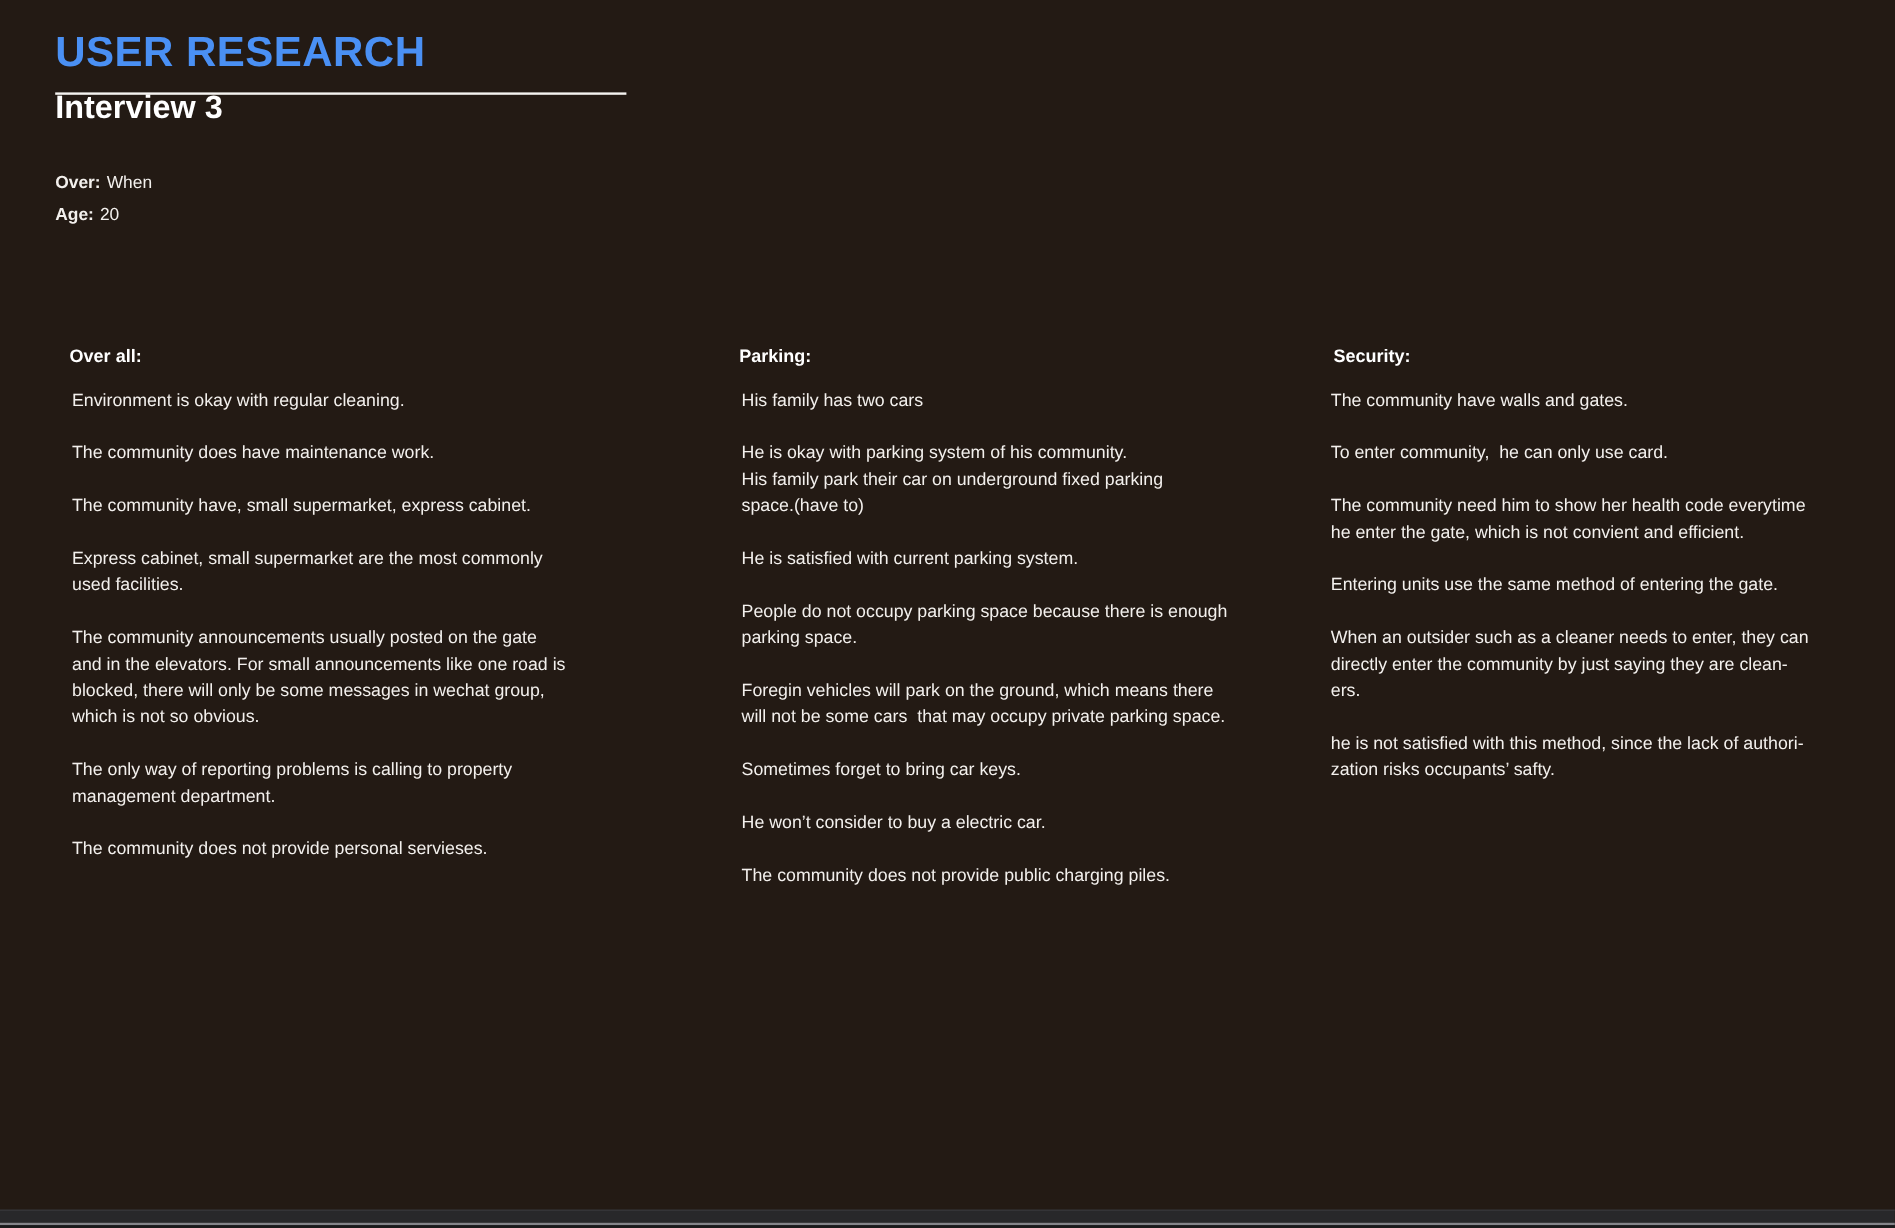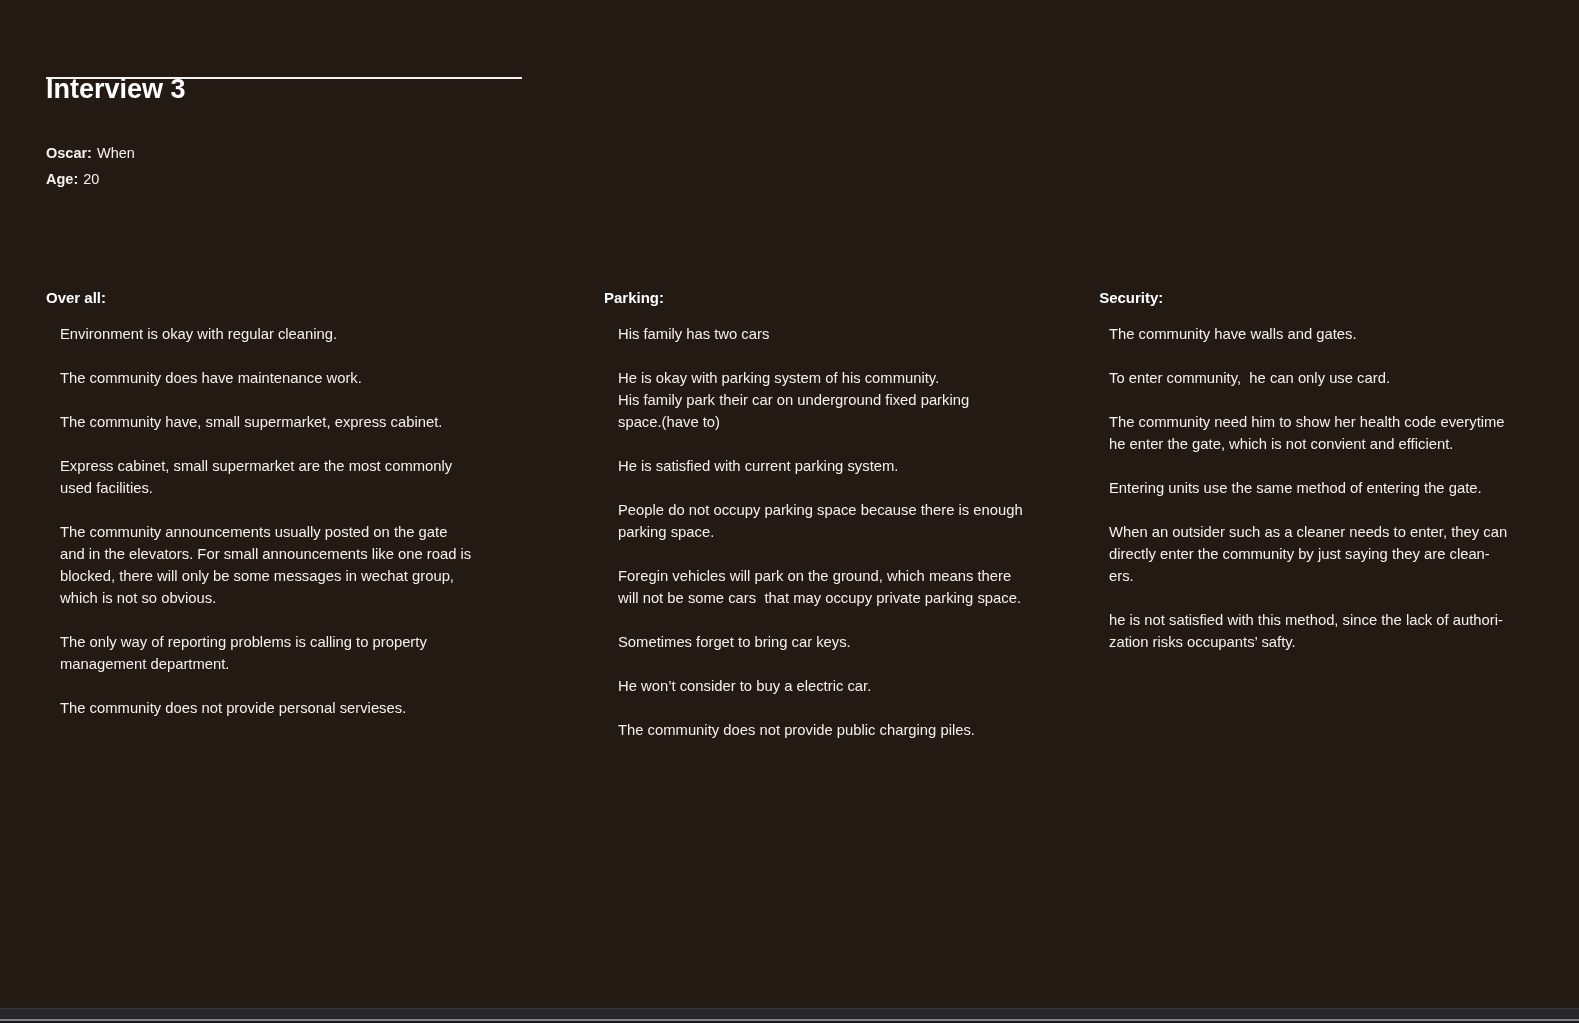--- a/index.html
+++ b/index.html
@@ -58,21 +58,21 @@
   .column {
     position: absolute;
     top: 287px;
     color: #f3f0ed;
   }
   .col-1 { left: 46px;   width: 550px; }
   .col-2 { left: 604px;  width: 485px; }
   .col-3 { left: 1095px; width: 480px; }
 
   .section-title {
-    margin: 0 0 4px 0;
+    margin: 0 0 4px 12px;
     font-size: 15px;
     font-weight: 700;
     line-height: 22px;
     color: #ffffff;
     white-space: pre;
   }
   .section-body {
     margin: 14px;
     font-size: 14.8px;
     font-weight: 400;
@@ -106,26 +106,27 @@
     width: 100%;
     height: 2px;
     background: #19191b;
   }
 </style>
 </head>
 <body style="background: rgb(35, 26, 20);">
 
 <div class="slide">
 
+  <h1 class="page-title" style="color: rgb(74, 144, 244);">USER RESEARCH</h1>
   <div class="title-divider" style="background: rgb(245, 243, 241);"></div>
   <h2 class="interview-heading">Interview 3</h2>
 
   <div class="profile">
     <div class="profile-row">
-      <span class="profile-label">Oscar:</span><span class="profile-value">When</span>
+      <span class="profile-label">Over:</span><span class="profile-value">When</span>
     </div>
     <div class="profile-row">
       <span class="profile-label">Age:</span><span class="profile-value">20</span>
     </div>
   </div>
 
   <div class="column col-1">
     <h3 class="section-title">Over all:</h3>
     <p class="section-body">Environment is okay with regular cleaning.
 

